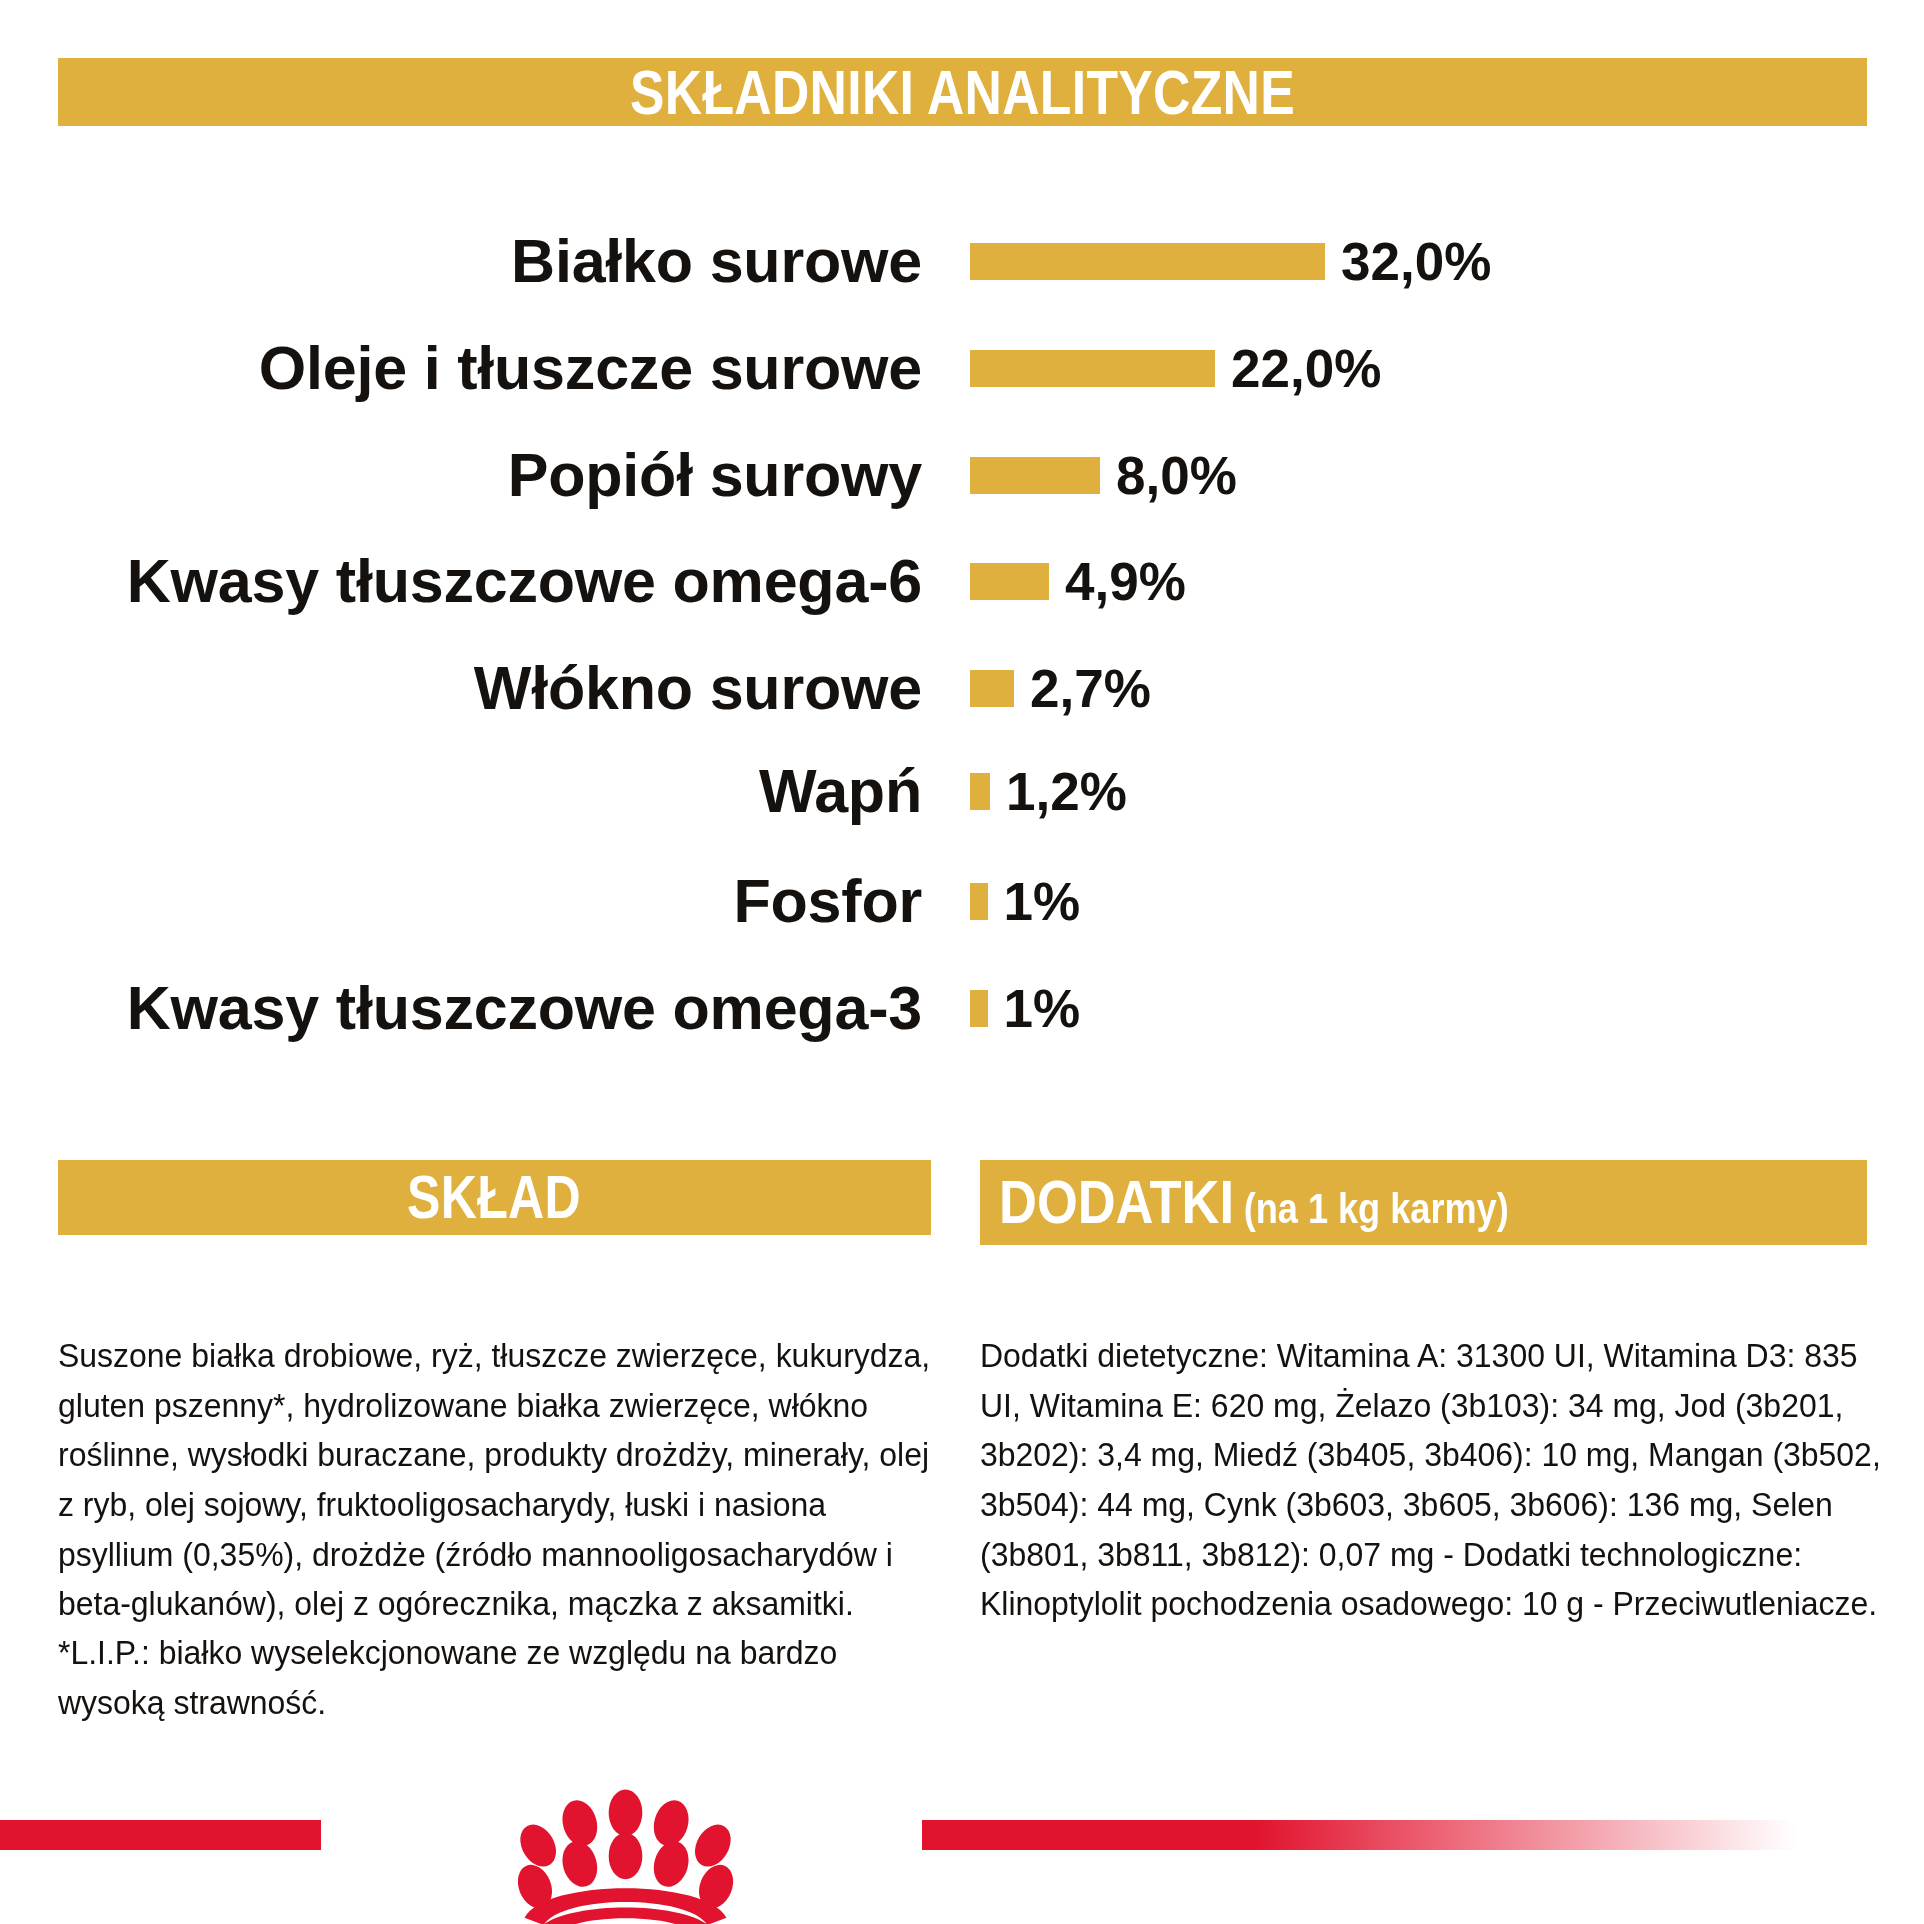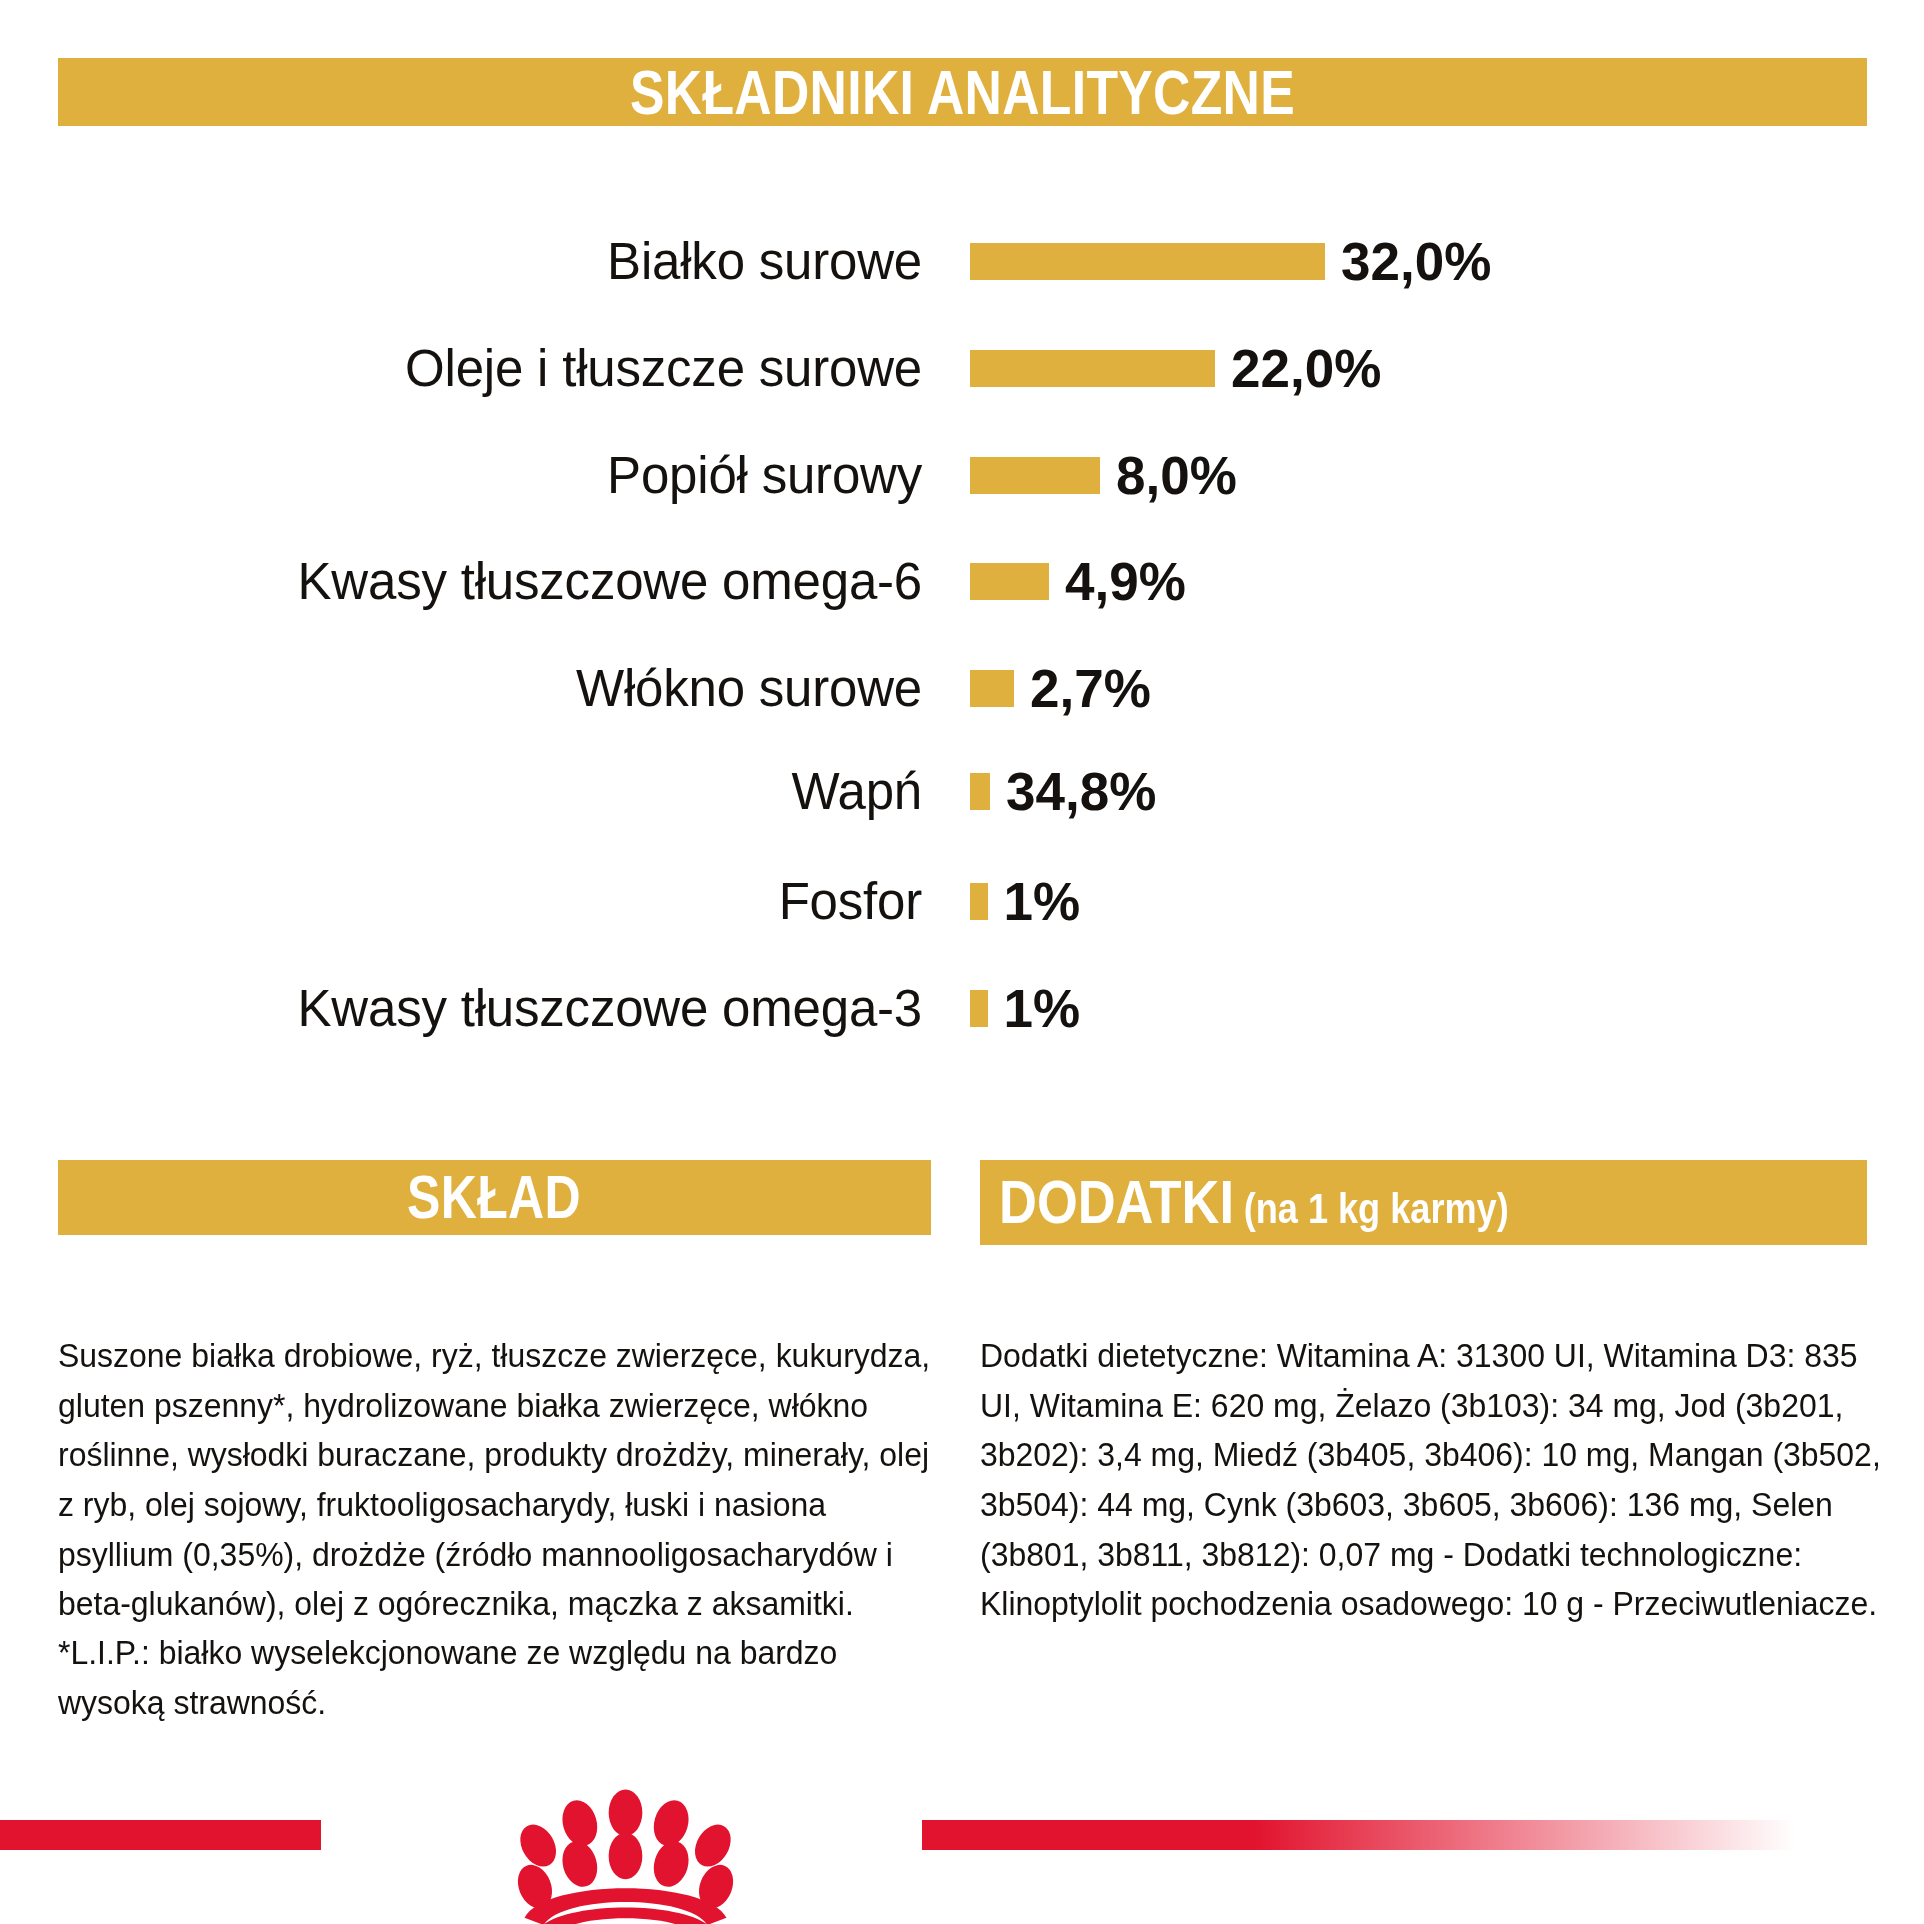--- a/index.html
+++ b/index.html
@@ -99,22 +99,22 @@
     height: 80px;
     display: flex;
     align-items: center;
   }
   .row-label {
     width: 922px;
     text-align: right;
     padding-right: 0px;
     box-sizing: border-box;
     font-family: "Liberation Sans Narrow", "Liberation Sans", sans-serif;
-    font-weight: normal;
-    font-size: 51px;
+    font-weight: bold;
+    font-size: 61px;
     color: #14110f;
     white-space: nowrap;
     line-height: 1;
     letter-spacing: -0.2px;
   }
   .row-bar-wrap {
     margin-left: 48px;
     display: flex;
     align-items: center;
   }
@@ -232,21 +232,21 @@
         <div class="row-label">Włókno surowe</div>
         <div class="row-bar-wrap">
           <div class="row-bar" style="width: 44px; background: rgb(224, 176, 62);"></div>
           <div class="row-value">2,7%</div>
         </div>
       </div>
       <div class="chart-row" style="top: 533px;">
         <div class="row-label">Wapń</div>
         <div class="row-bar-wrap">
           <div class="row-bar" style="width: 20px; background: rgb(224, 176, 62);"></div>
-          <div class="row-value">34,8%</div>
+          <div class="row-value">1,2%</div>
         </div>
       </div>
       <div class="chart-row" style="top: 643px;">
         <div class="row-label">Fosfor</div>
         <div class="row-bar-wrap">
           <div class="row-bar" style="width: 17.6px; background: rgb(224, 176, 62);"></div>
           <div class="row-value">1%</div>
         </div>
       </div>
       <div class="chart-row" style="top: 750px;">

